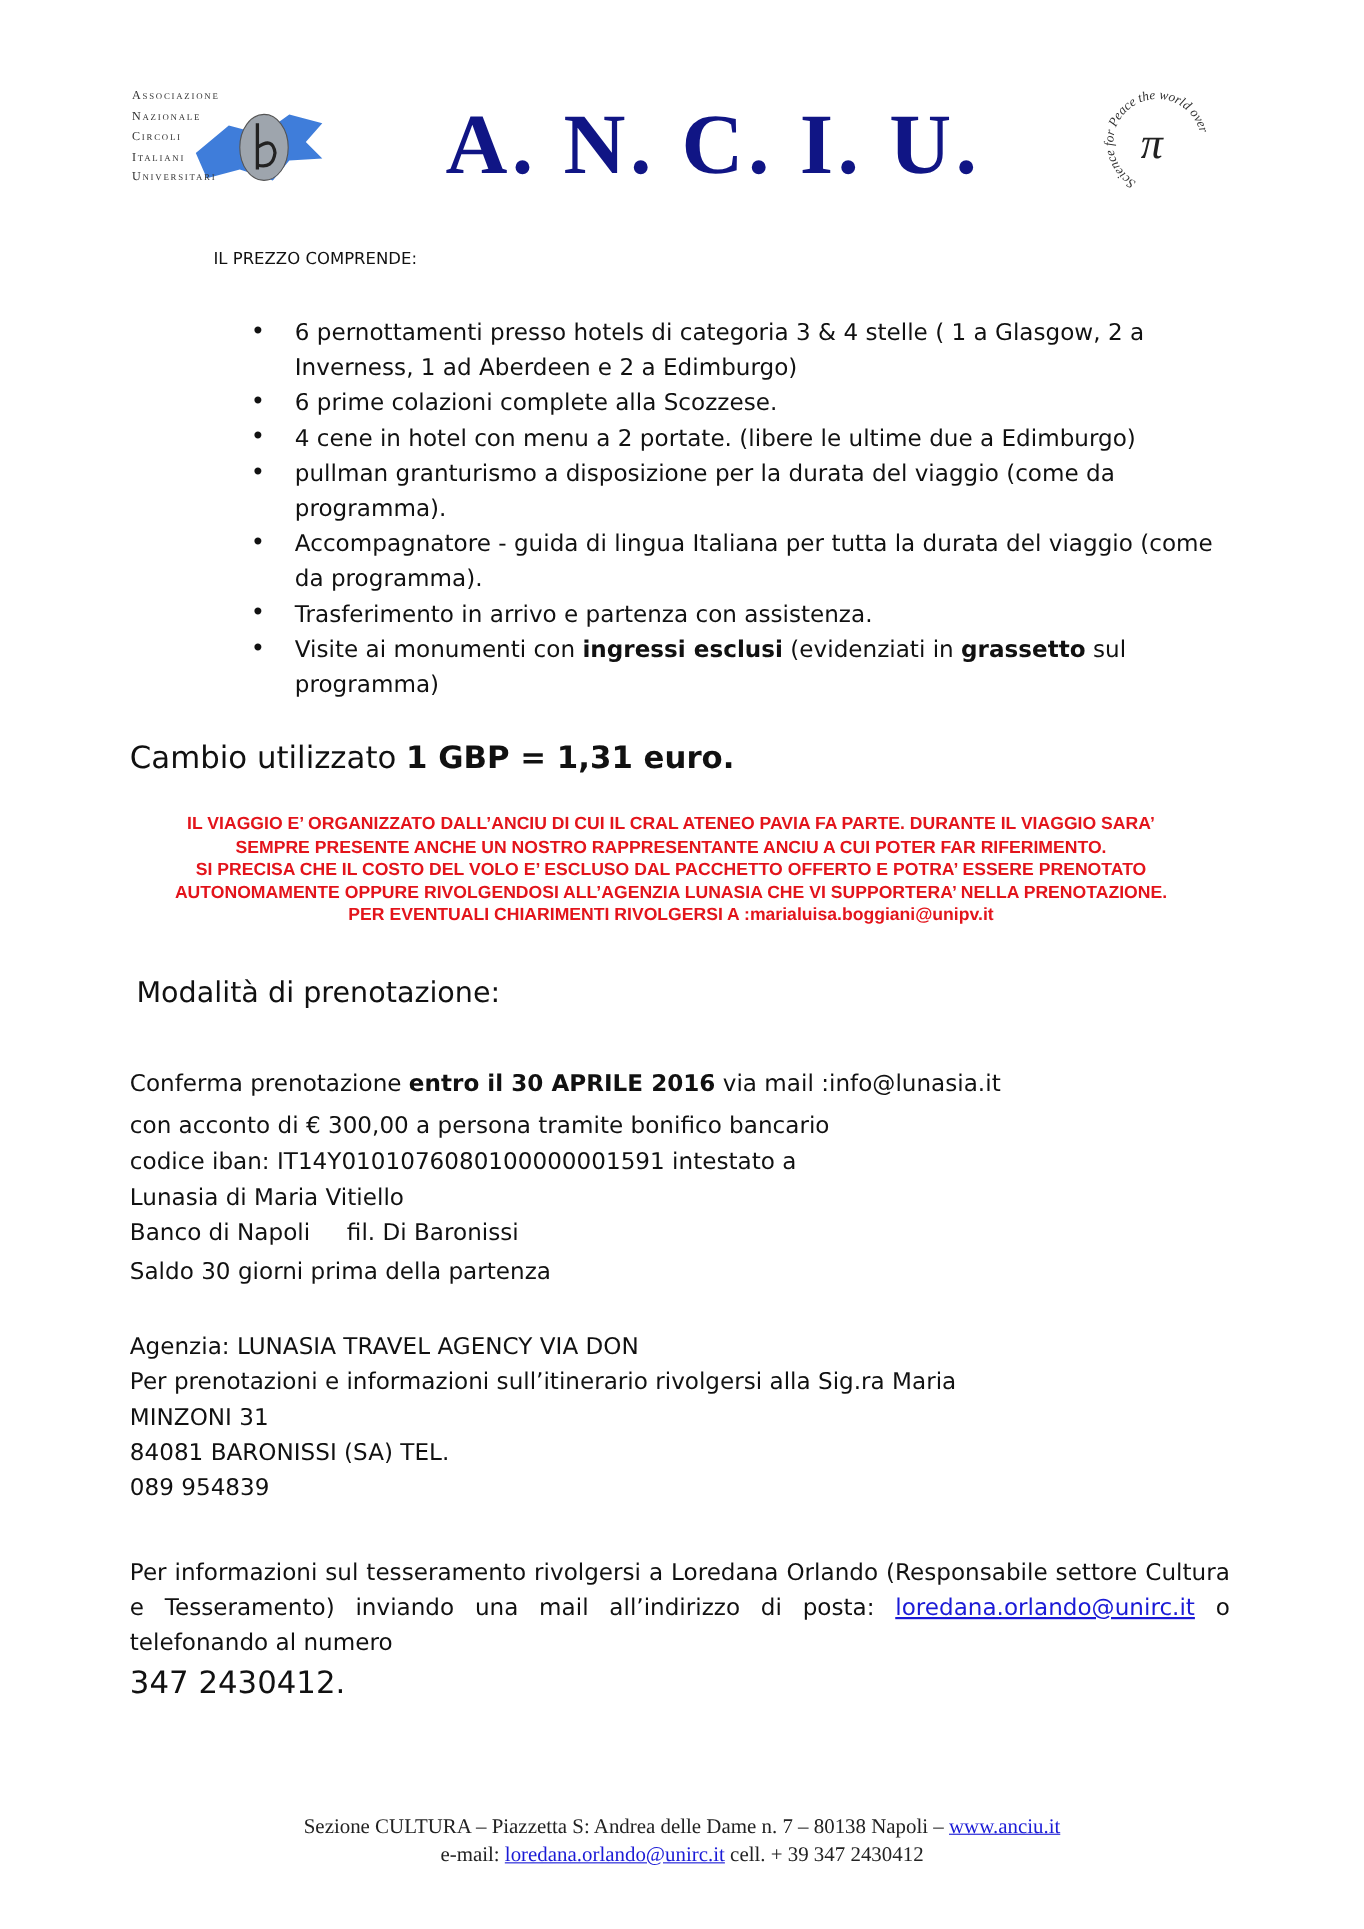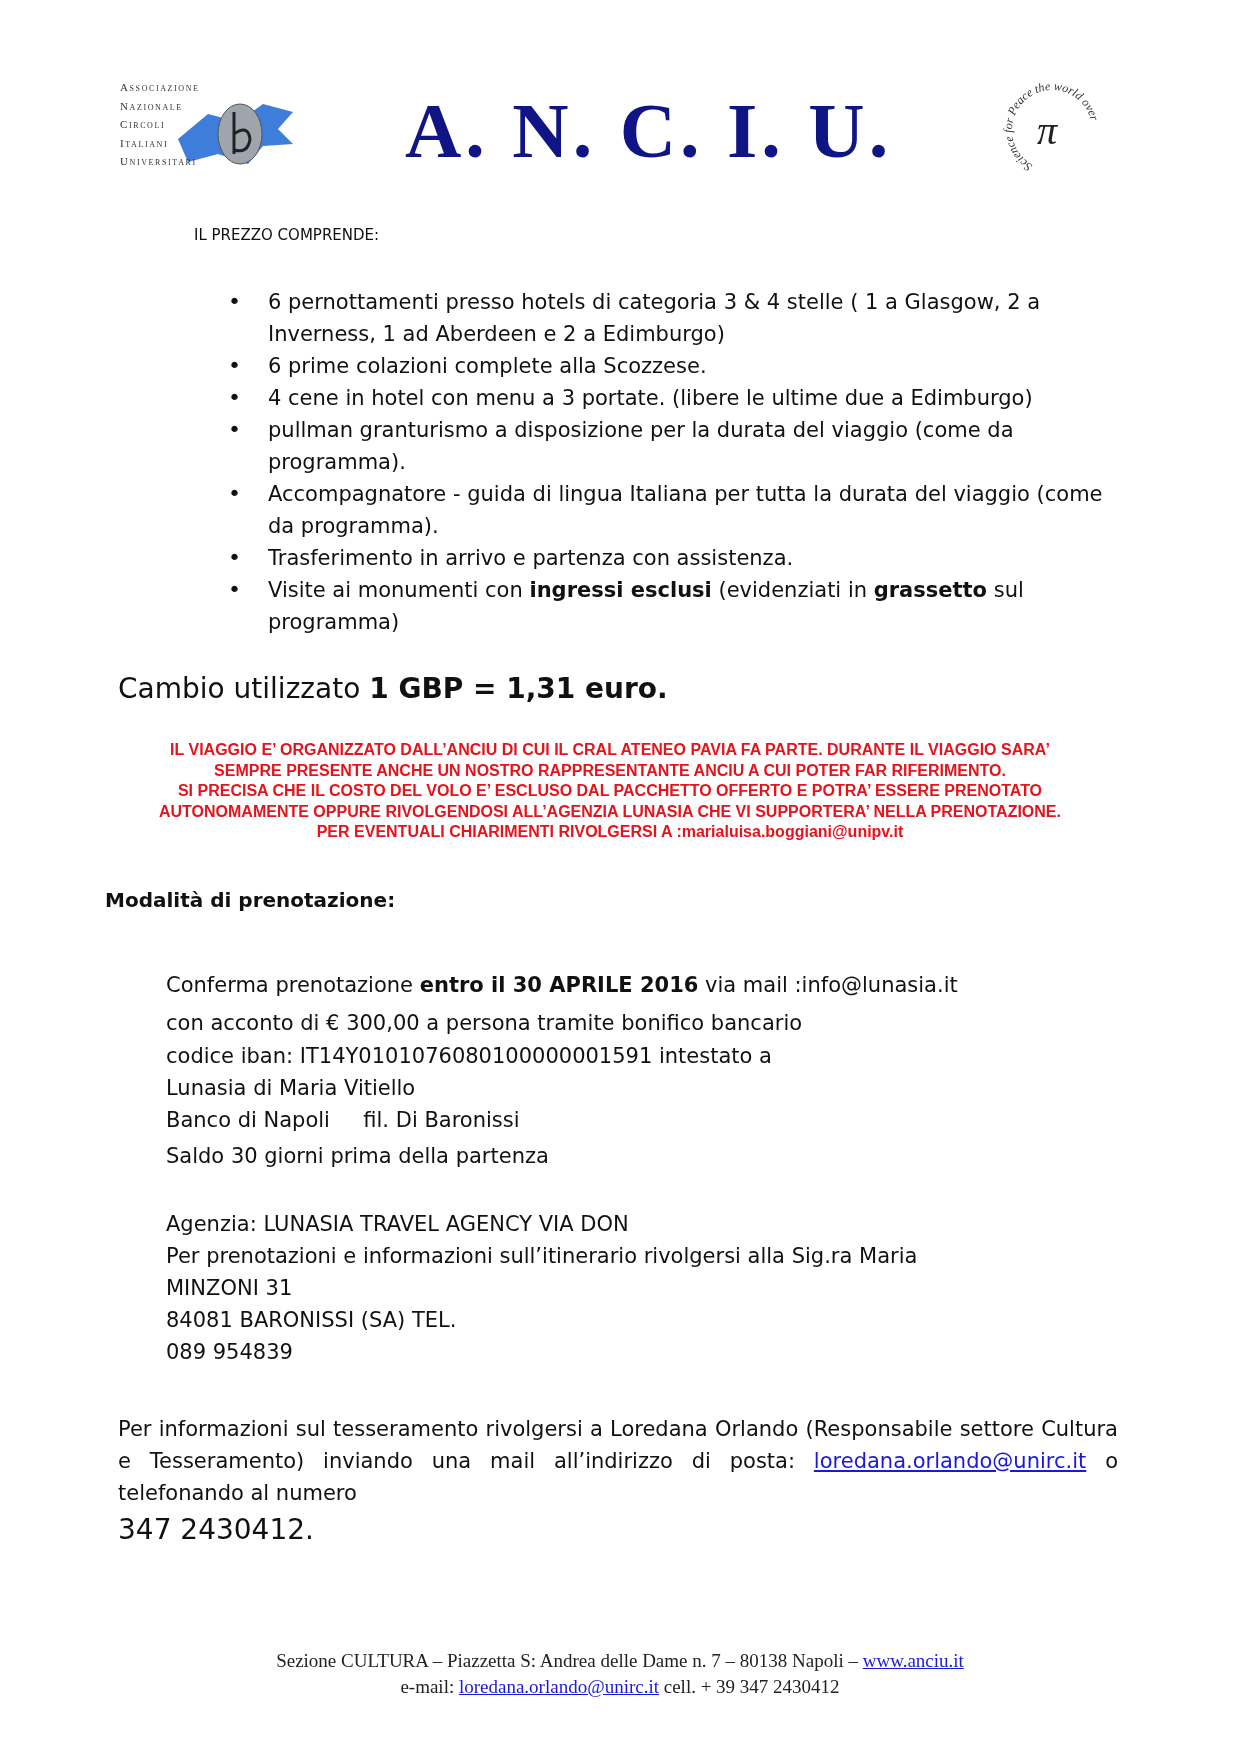--- a/index.html
+++ b/index.html
@@ -19,22 +19,22 @@
     .txt { font-family: "DejaVu Sans", sans-serif; font-size: 28px; color: #111; white-space: nowrap; }
     .heading-prezzo { left: 194px; top: 226px; font-size: 15px; }
     ul.bullets { position: absolute; left: 228px; top: 286px; margin: 0; padding: 0; list-style: none; width: 880px; }
     ul.bullets li { position: relative; padding-left: 40px; font-size: 21px; line-height: 32px; margin: 0; }
     ul.bullets li::before { content: "•"; position: absolute; left: 0; top: 0; font-size: 22px; }
     .b { font-weight: bold; }
     .cambio { left: 118px; top: 672px; }
     .red-block { left: 110px; top: 740px; width: 1000px; text-align: center; color: #e3141b;
       font-family: "Liberation Sans", sans-serif; font-weight: bold; font-size: 16px; line-height: 20.5px; }
     .red-block div { white-space: nowrap; }
-    .modalita { left: 105px; top: 888px; font-size: 20px; font-weight: bold; }
-    .lines { left: 118px; margin-left: 48px; }
+    .modalita { left: 124px; top: 888px; font-size: 26px; font-weight: normal; }
+    .lines { left: 118px; }
     .line { font-size: 21px; white-space: nowrap; }
     .link { color: #1a1ad6; text-decoration: underline; }
     .tess { left: 118px; top: 1413px; width: 1000px; font-size: 21px; line-height: 32px; text-align: justify; }
     .footer { left: 0; width: 1240px; top: 1648px; text-align: center; font-family: "Liberation Serif", serif;
       font-size: 19px; line-height: 26px; color: #222; }
     .footer .link { color: #1a1ad6; text-align: right; }
   </style>
 </head>
 <body>
 
@@ -65,21 +65,21 @@
     </text>
     <text x="42" y="66" font-family="Liberation Serif, serif" font-style="italic" font-size="40" fill="#222">π</text>
   </svg>
 </div>
 
 <div class="abs txt heading-prezzo">IL PREZZO COMPRENDE:</div>
 
 <ul class="bullets">
   <li><span>6 pernottamenti presso hotels di categoria  3 &amp; 4 stelle ( 1 a Glasgow, 2 a Inverness, 1 ad Aberdeen e  2 a Edimburgo)</span></li>
   <li><span>6 prime colazioni complete alla Scozzese.</span></li>
-  <li><span>4 cene in hotel con menu a 3 portate. (libere le ultime due a Edimburgo)</span></li>
+  <li><span>4 cene in hotel con menu a 2 portate. (libere le ultime due a Edimburgo)</span></li>
   <li><span>pullman granturismo a disposizione per la durata del viaggio (come da programma).</span></li>
   <li><span>Accompagnatore - guida di lingua Italiana per tutta la durata del viaggio (come da programma).</span></li>
   <li><span>Trasferimento in arrivo e partenza con assistenza.</span></li>
   <li>
     <span>Visite ai monumenti con </span><span class="b">ingressi esclusi</span><span> (evidenziati in </span><span class="b">grassetto</span><span> sul programma)</span>
   </li>
 </ul>
 
 <div class="abs txt cambio">
   <span>Cambio utilizzato </span><span class="b">1 GBP = 1,31 euro.</span>

